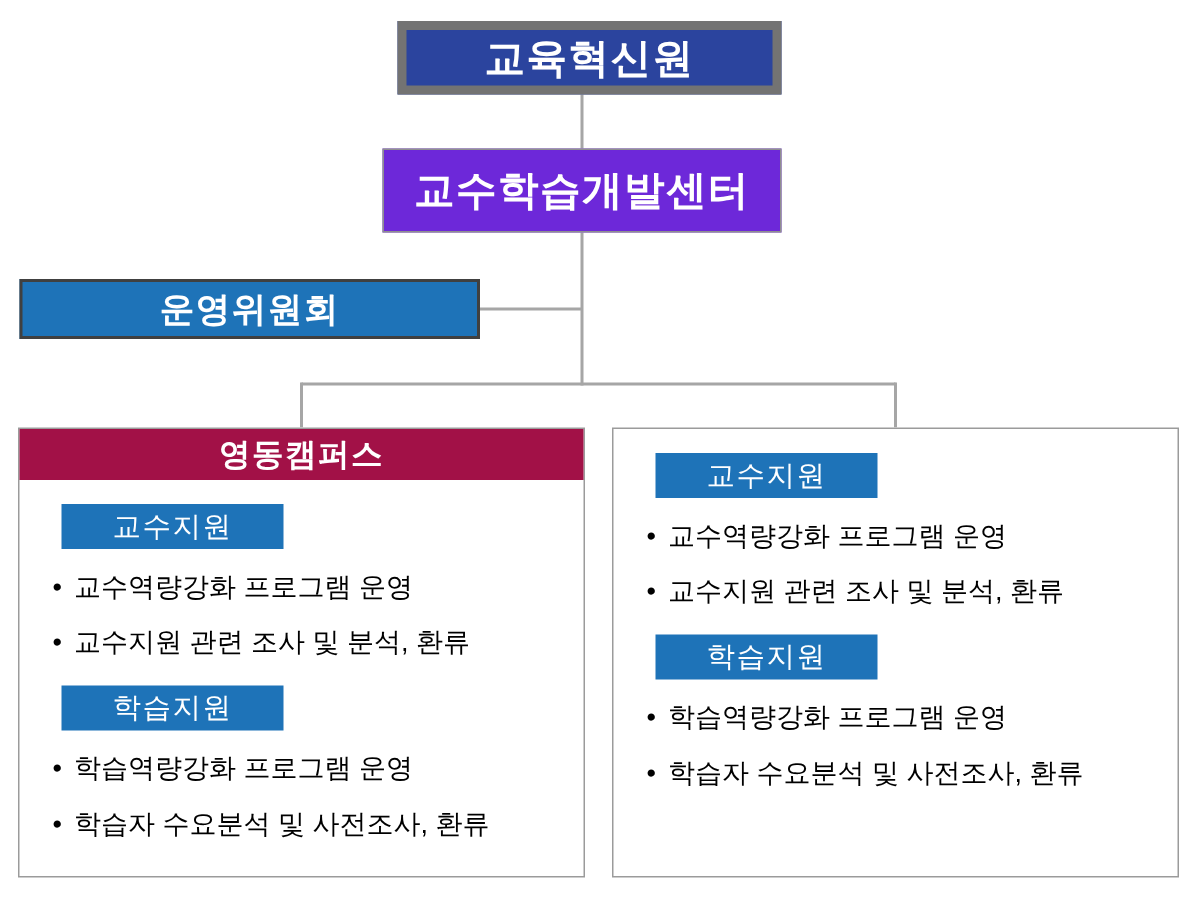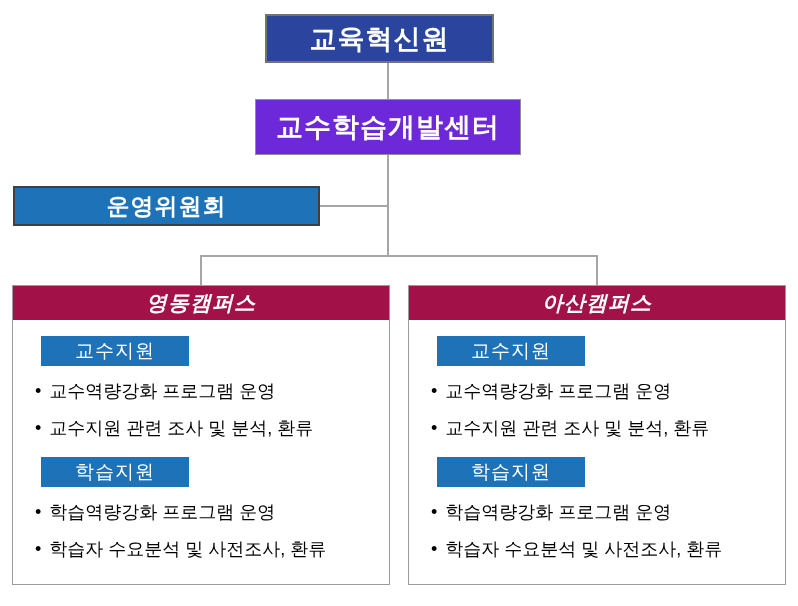--- a/index.html
+++ b/index.html
@@ -19,23 +19,23 @@
     position: absolute;
     display: flex;
     align-items: center;
     justify-content: center;
     color: #ffffff;
     font-weight: bold;
     text-align: center;
   }
 
   .root-box {
-    left: 265px; top: 14px; width: 229px; height: 49px;
+    left: 265px; top: 14px; width: 256px; height: 49px;
     background: #2B449E;
-    border: 2px solid #737373;
+    border: 6px solid #737373;
     font-size: 27px;
     letter-spacing: 1px;
   }
 
   .center-box {
     left: 255px; top: 99px; width: 266px; height: 56px;
     background: #6d28d9;
     border: 1px solid #8f8f8f;
     font-size: 27px;
     letter-spacing: 1px;
@@ -76,21 +76,20 @@
   .campus-header {
     height: 34px;
     background: #A21147;
     color: #ffffff;
     font-weight: bold;
     font-size: 21px;
     display: flex;
     align-items: center;
     justify-content: center;
     letter-spacing: 1px;
-    font-style: italic;
   }
 
   .campus-body {
     padding: 14px 16px 0 20px;
   }
 
   .section-label {
     width: 148px;
     height: 30px;
     background: #1E73B8;
@@ -157,23 +156,20 @@
       <div class="bullet-item">교수지원 관련 조사 및 분석, 환류</div>
       <div class="section-label second">
         <span>학습지원</span>
       </div>
       <div class="bullet-item">학습역량강화 프로그램 운영</div>
       <div class="bullet-item">학습자 수요분석 및  사전조사, 환류</div>
     </div>
   </div>
 
   <div class="campus campus-right">
-    <div class="campus-header">
-      <span>아산캠퍼스</span>
-    </div>
     <div class="campus-body">
       <div class="section-label">
         <span>교수지원</span>
       </div>
       <div class="bullet-item">교수역량강화 프로그램 운영</div>
       <div class="bullet-item">교수지원 관련 조사 및 분석, 환류</div>
       <div class="section-label second">
         <span>학습지원</span>
       </div>
       <div class="bullet-item">학습역량강화 프로그램 운영</div>

